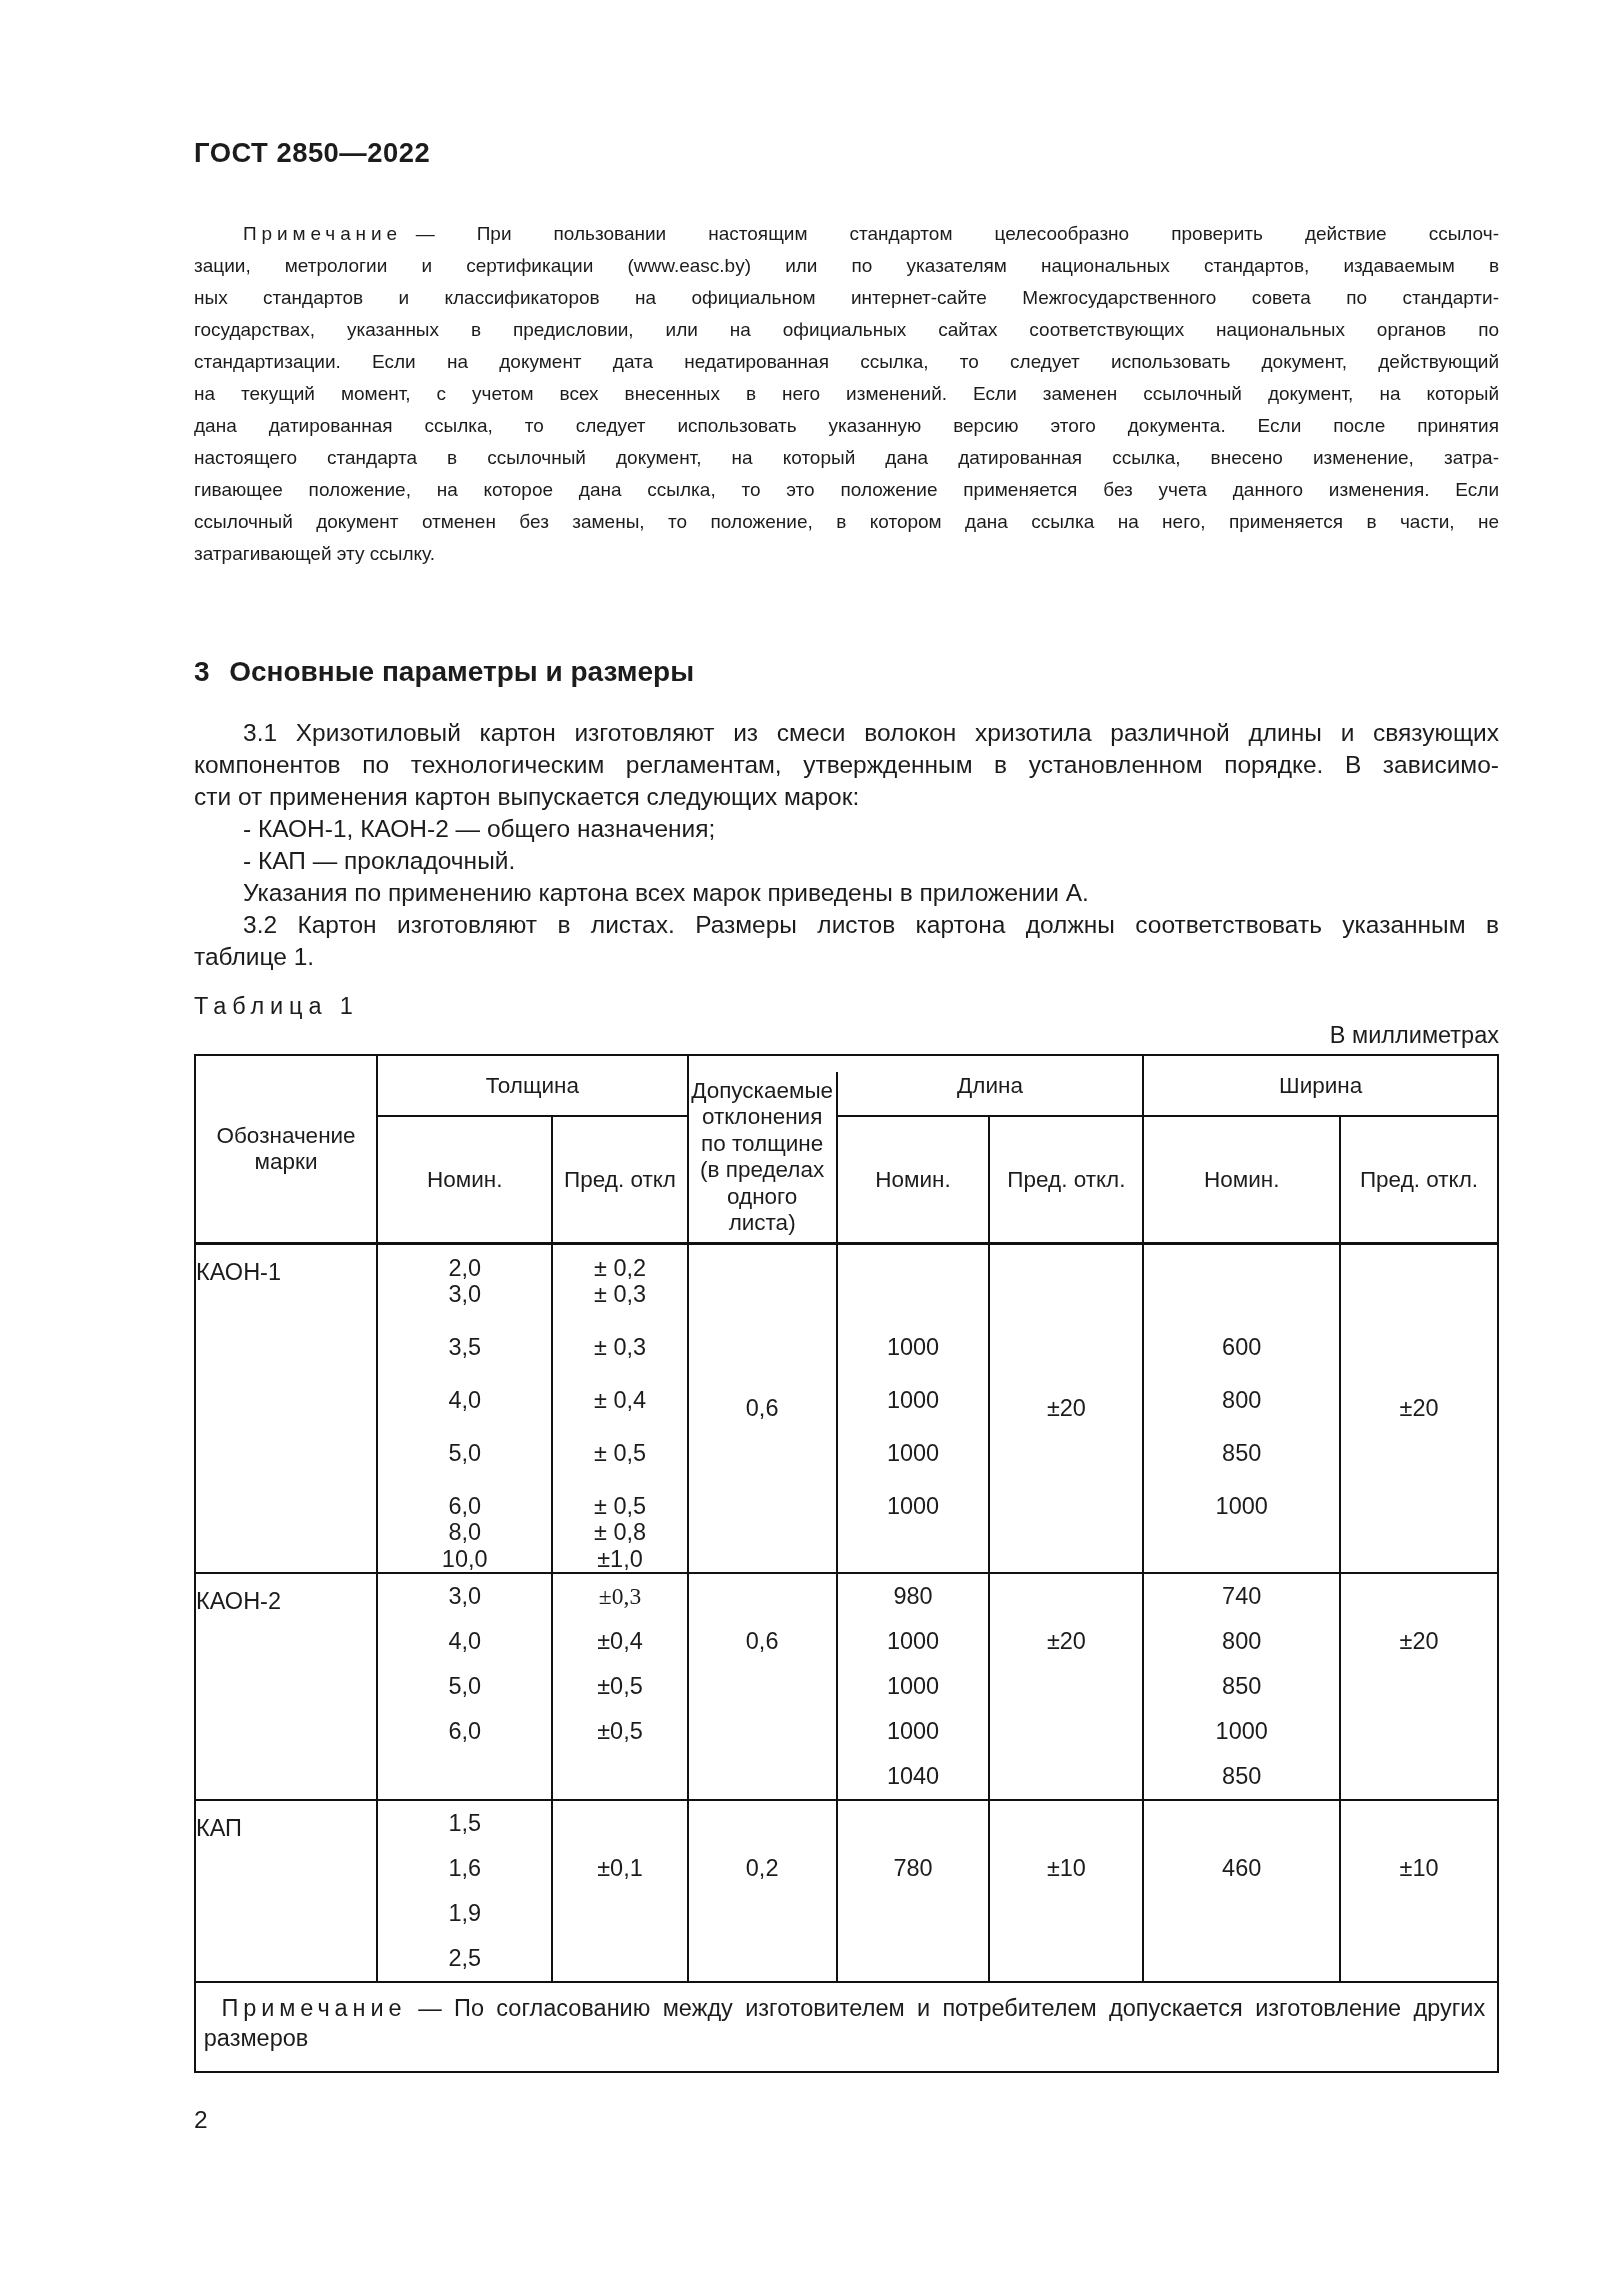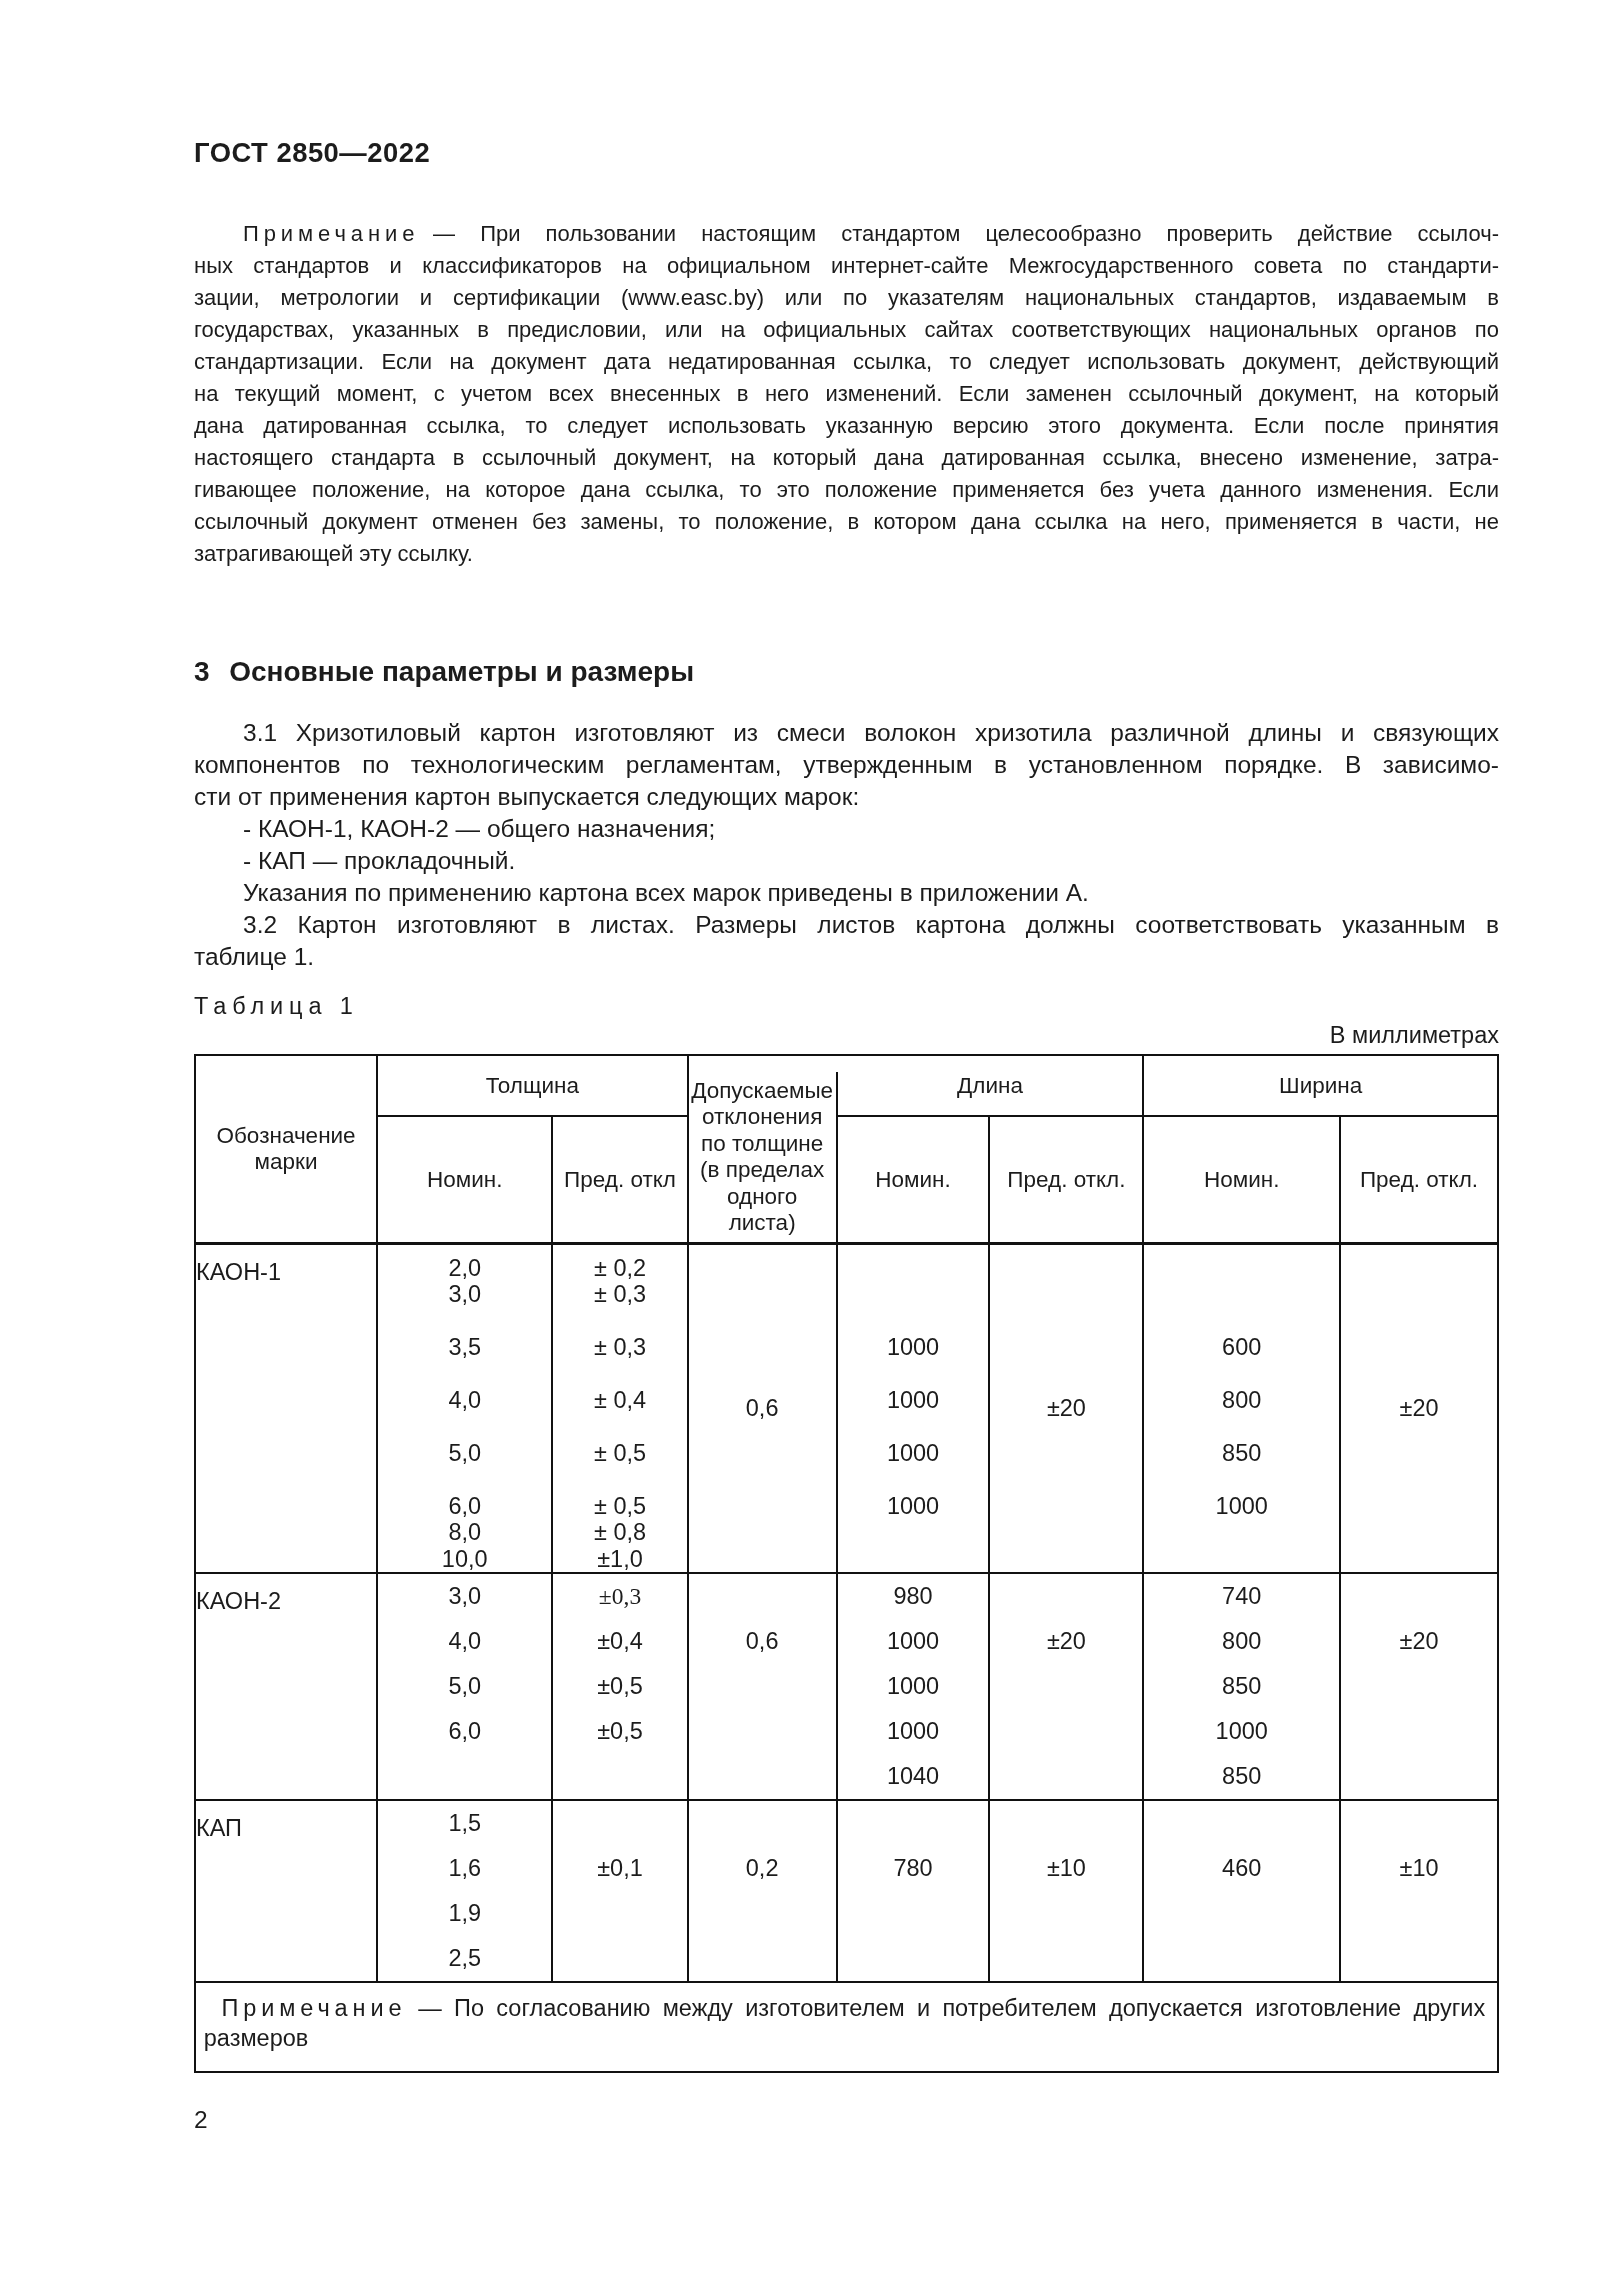--- a/index.html
+++ b/index.html
@@ -8,21 +8,21 @@
   .page {
     position:relative;
     width:1621px; height:2293px;
     background:#ffffff;
     padding:137px 122px 0 194px;
     overflow:hidden;
   }
   .doc-header { font-size:27.4px; font-weight:bold; line-height:32px; letter-spacing:0.5px; }
 
   
-  .note-para { margin-top:49px; font-size:22px; line-height:32px; }
+  .note-para { margin-top:49px; font-size:19px; line-height:32px; }
   .ln { white-space:normal; }
   .jl { text-align:justify; text-align-last:justify; }
   .ind { padding-left:49px; }
   .spaced { letter-spacing:4.9px; margin-right:13.7px; }
 
   
   .h3 { margin-top:86px; font-size:28px; font-weight:bold; }
   .h3 .h3num { margin-right:19.6px; }
 
   
@@ -83,22 +83,22 @@
 </style>
 </head>
 <body>
 
 <div class="page">
 
   <div class="doc-header">ГОСТ 2850—2022</div>
 
   <div class="note-para">
     <div class="ln ind jl"><span class="spaced">Примечание</span><span>— При пользовании настоящим стандартом целесообразно проверить действие ссылоч-</span></div>
+    <div class="ln jl">зации, метрологии и сертификации (www.easc.by) или по указателям национальных стандартов, издаваемым в</div>
     <div class="ln jl">ных стандартов и классификаторов на официальном интернет-сайте Межгосударственного совета по стандарти-</div>
-    <div class="ln jl">зации, метрологии и сертификации (www.easc.by) или по указателям национальных стандартов, издаваемым в</div>
     <div class="ln jl">государствах, указанных в предисловии, или на официальных сайтах соответствующих национальных органов по</div>
     <div class="ln jl">стандартизации. Если на документ дата недатированная ссылка, то следует использовать документ, действующий</div>
     <div class="ln jl">на текущий момент, с учетом всех внесенных в него изменений. Если заменен ссылочный документ, на который</div>
     <div class="ln jl">дана датированная ссылка, то следует использовать указанную версию этого документа. Если после принятия</div>
     <div class="ln jl">настоящего стандарта в ссылочный документ, на который дана датированная ссылка, внесено изменение, затра-</div>
     <div class="ln jl">гивающее положение, на которое дана ссылка, то это положение применяется без учета данного изменения. Если</div>
     <div class="ln jl">ссылочный документ отменен без замены, то положение, в котором дана ссылка на него, применяется в части, не</div>
     <div class="ln">затрагивающей эту ссылку.</div>
   </div>
 

